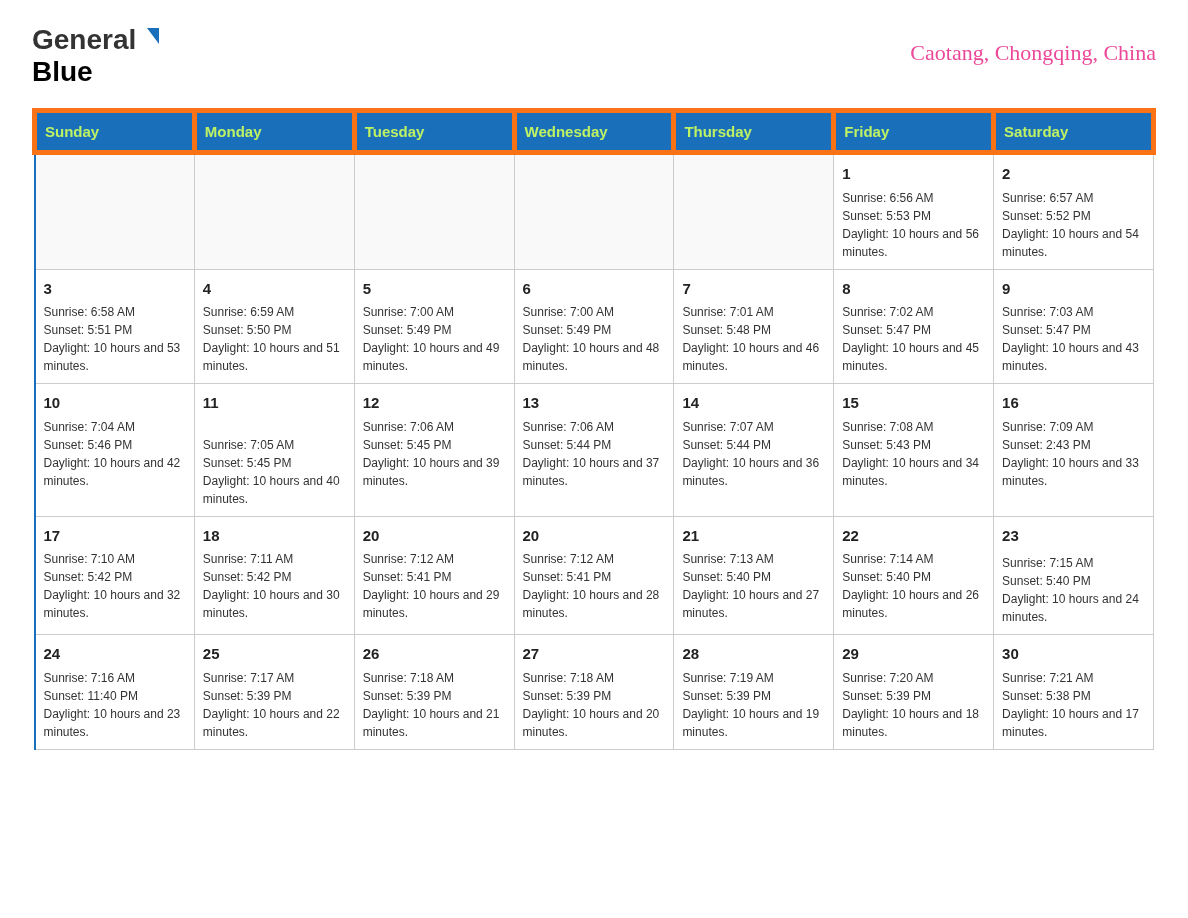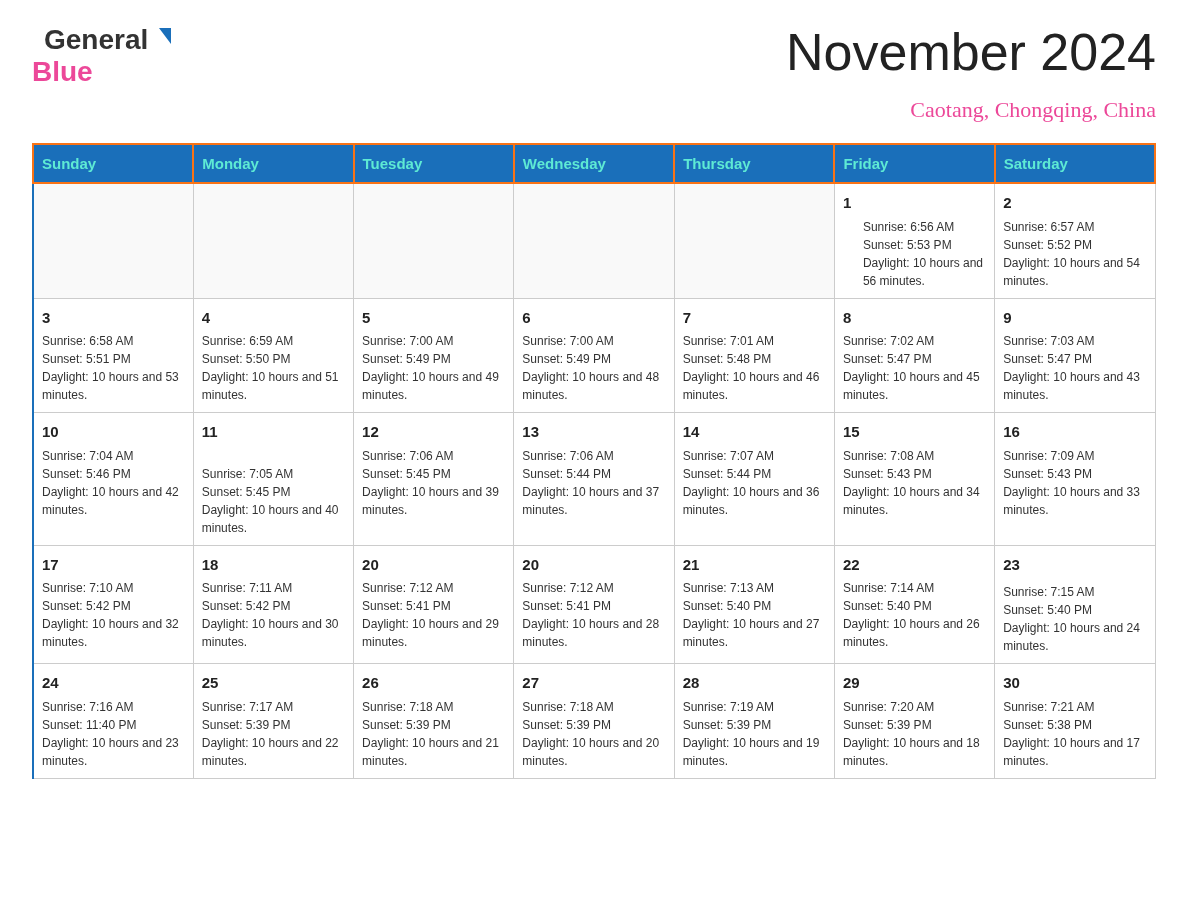--- a/index.html
+++ b/index.html
@@ -22,39 +22,38 @@
       gap: 2px;
     }
     .logo-general {
       font-size: 28px;
       font-weight: bold;
       color: #333;
     }
     .logo-blue {
       font-size: 28px;
       font-weight: bold;
-      color: #ec4899;
+      color: #000000;
     }
     .logo-triangle {
       width: 0;
       height: 0;
       border-left: 12px solid transparent;
       border-top: 16px solid #1a6fba;
       margin-bottom: 8px;
     }
     .logo-text-wrap {
       display: flex;
       flex-direction: column;
       align-items: flex-start;
     }
     .logo-line1 {
       display: flex;
       align-items: center;
       gap: 11px;
-      margin-left: 12px;
     }
     .title-area {
       text-align: right;
     }
     .month-title {
       font-size: 52px;
       font-weight: normal;
       color: #222;
       line-height: 1.1;
     }
@@ -64,26 +63,26 @@
       margin-top: 16px;
       font-family: Liberation Serif, serif;
     }
     table {
       width: 100%;
       border-collapse: collapse;
       table-layout: fixed;
     }
     thead tr th {
       background-color: #1a6fba;
-      color: #5eead4;
+      color: #bef264;
       font-size: 15px;
       font-weight: bold;
       padding: 10px 8px;
       text-align: left;
-      border: 2px solid #f97316;
+      border: 5px solid #f97316;
     }
     tbody tr td {
       vertical-align: top;
       padding: 8px;
       border: 1px solid #ccc;
       min-height: 90px;
       font-size: 12.5px;
       color: #333;
       line-height: 1.5;
     }
@@ -118,21 +117,20 @@
   <div class="logo">
     <div class="logo-text-wrap">
       <div class="logo-line1">
         <span class="logo-general">General</span>
         <div class="logo-triangle"></div>
       </div>
       <span class="logo-blue">Blue</span>
     </div>
   </div>
   <div class="title-area">
-    <div class="month-title">November 2024</div>
     <div class="location-title">Caotang, Chongqing, China</div>
   </div>
 </div>
 
 <table>
   <thead>
     <tr>
     <th>Sunday</th>
         <th>Monday</th>
         <th>Tuesday</th>
@@ -144,21 +142,21 @@
   </thead>
   <tbody id="calendar-body">
   <tr>
         <td class="empty-cell"></td>
         <td class="empty-cell"></td>
         <td class="empty-cell"></td>
         <td class="empty-cell"></td>
         <td class="empty-cell"></td>
         <td>
           <span class="day-number">1</span>
-          <div class="day-info" style="white-space: pre-line; margin-left: 20px;">Sunrise: 6:56 AM
+          <div class="day-info" style="white-space: pre-line;">Sunrise: 6:56 AM
 Sunset: 5:53 PM
 Daylight: 10 hours and 56 minutes.</div>
         </td>
         <td>
           <span class="day-number">2</span>
           <div class="day-info" style="white-space: pre-line;">Sunrise: 6:57 AM
 Sunset: 5:52 PM
 Daylight: 10 hours and 54 minutes.</div>
         </td>
       </tr>
@@ -239,21 +237,21 @@
         </td>
         <td>
           <span class="day-number">15</span>
           <div class="day-info" style="white-space: pre-line;">Sunrise: 7:08 AM
 Sunset: 5:43 PM
 Daylight: 10 hours and 34 minutes.</div>
         </td>
         <td>
           <span class="day-number">16</span>
           <div class="day-info" style="white-space: pre-line;">Sunrise: 7:09 AM
-Sunset: 5:43 PM
+Sunset: 2:43 PM
 Daylight: 10 hours and 33 minutes.</div>
         </td>
       </tr>
       <tr>
         <td>
           <span class="day-number">17</span>
           <div class="day-info" style="white-space: pre-line;">Sunrise: 7:10 AM
 Sunset: 5:42 PM
 Daylight: 10 hours and 32 minutes.</div>
         </td>

